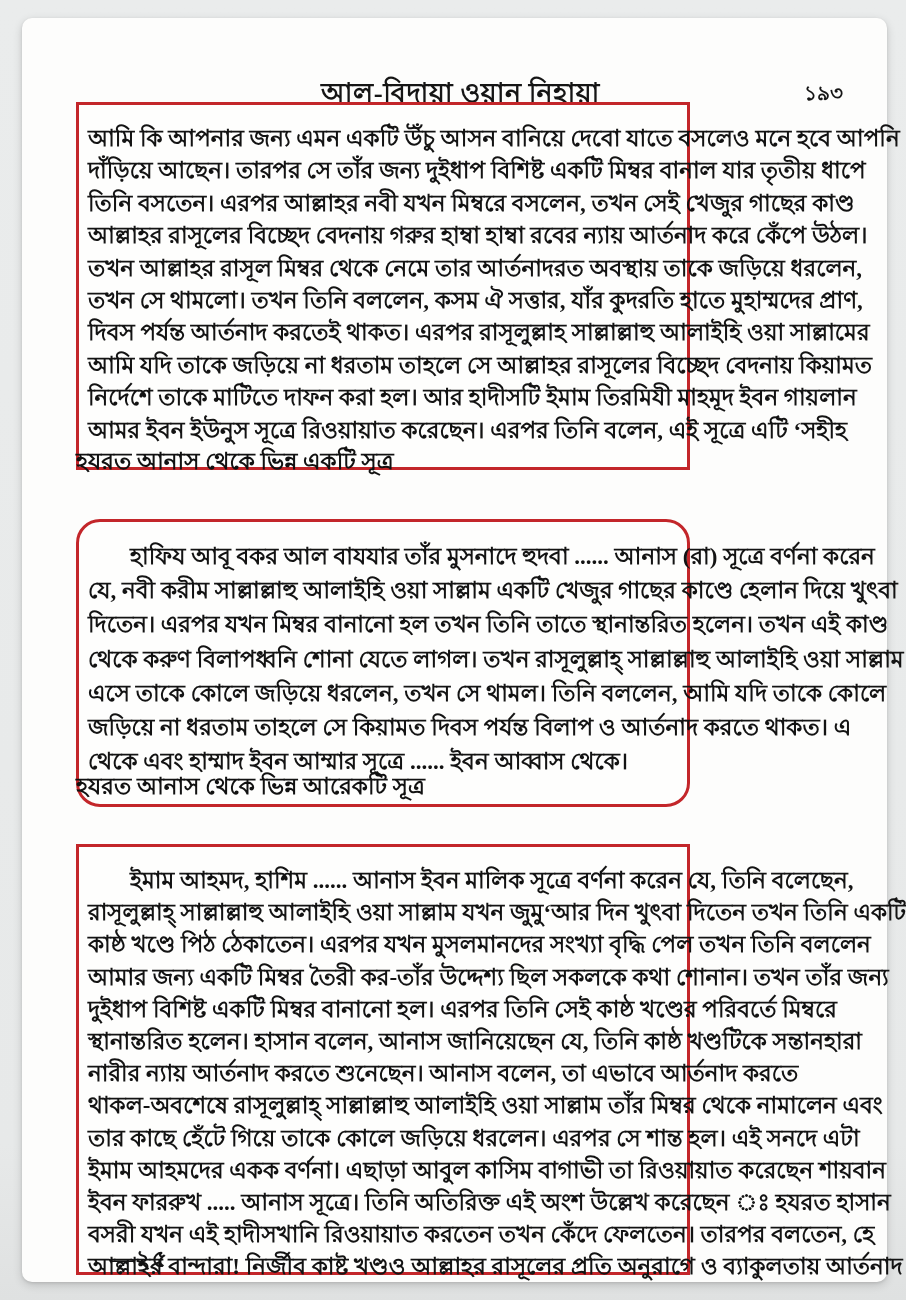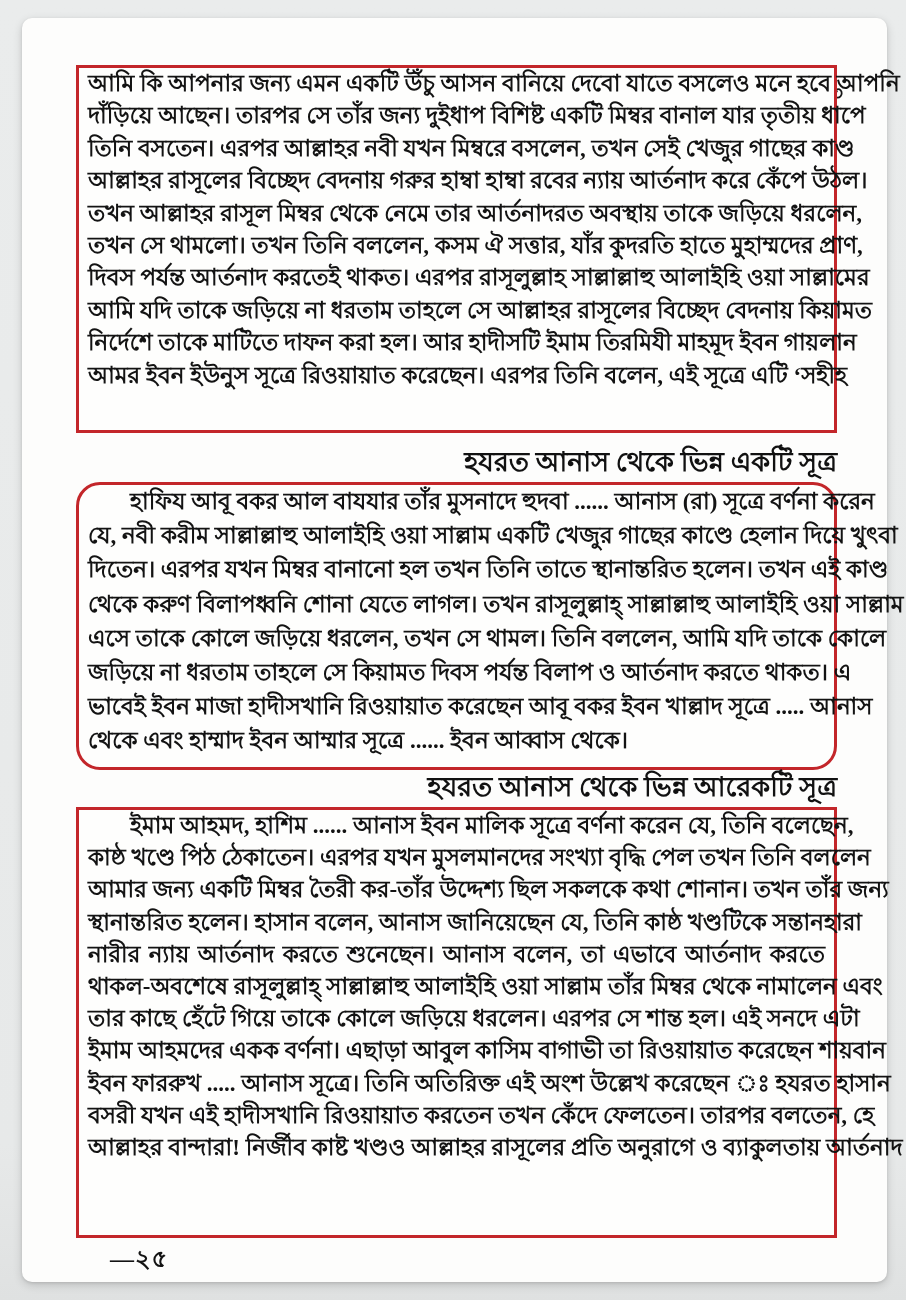--- a/index.html
+++ b/index.html
@@ -18,37 +18,37 @@
     position:absolute;left:54px;top:8px;width:769px;height:38px;
     color:#151515;font-size:27px;font-weight:bold;line-height:38px;margin-top:48px;
   }
   .header .title{
     position:absolute;left:0;right:0;text-align:center;letter-spacing:.5px;
   }
   .header .pagenum{
     position:absolute;right:2px;top:0;font-size:20px;
   }
   .redbox{
-    position:absolute;left:54px;width:761px;
+    position:absolute;left:54px;width:614px;
     border:3px solid #c3262a;background:#fefefd;
-    padding:0 9px 0 9px;box-sizing:border-box;
-    color:#131313;font-size:23px;font-weight:600;
+    padding:18px 9px 0 9px;box-sizing:border-box;
+    color:#131313;font-size:23px;font-weight:600;margin-top:37px;
   }
   #box1{top:47px;height:368px;--lh:32.4px;}
   #box2{top:464px;height:288px;border-radius:24px;--lh:34.2px;}
   #box3{top:789px;height:431px;--lh:32.2px;}
   .line{
     line-height:var(--lh);white-space:nowrap;
     text-align:justify;text-align-last:justify;
   }
   .line.indent{padding-left:42px;}
   .line.last{text-align-last:left;}
   .heading{
-    position:absolute;left:54px;width:761px;text-align:right;
-    color:#111;font-size:27px;font-weight:bold;
+    position:absolute;left:54px;width:761px;text-align:left;
+    color:#111;font-size:23px;font-weight:bold;
   }
   #heading1{top:425px;height:38px;line-height:38px;}
   #heading2{top:750px;height:38px;line-height:38px;}
   .footer{
     position:absolute;left:56px;top:1222px;
     color:#131313;font-size:24px;font-weight:bold;letter-spacing:1px;margin-left:32px;
   }
 </style>
 </head>
 <body>
@@ -75,30 +75,31 @@
 
   <div class="heading" id="heading1">হযরত আনাস থেকে ভিন্ন একটি সূত্র</div>
 
   <div class="redbox" id="box2">
       <div class="line indent">হাফিয আবূ বকর আল বাযযার তাঁর মুসনাদে হুদবা ...... আনাস (রা) সূত্রে বর্ণনা করেন</div>
       <div class="line">যে, নবী করীম সাল্লাল্লাহু আলাইহি ওয়া সাল্লাম একটি খেজুর গাছের কাণ্ডে হেলান দিয়ে খুৎবা</div>
       <div class="line">দিতেন। এরপর যখন মিম্বর বানানো হল তখন তিনি তাতে স্থানান্তরিত হলেন। তখন এই কাণ্ড</div>
       <div class="line">থেকে করুণ বিলাপধ্বনি শোনা যেতে লাগল। তখন রাসূলুল্লাহ্ সাল্লাল্লাহু আলাইহি ওয়া সাল্লাম</div>
       <div class="line">এসে তাকে কোলে জড়িয়ে ধরলেন, তখন সে থামল। তিনি বললেন, আমি যদি তাকে কোলে</div>
       <div class="line">জড়িয়ে না ধরতাম তাহলে সে কিয়ামত দিবস পর্যন্ত বিলাপ ও আর্তনাদ করতে থাকত। এ</div>
-      <div class="line">ভাবেই ইবন মাজা হাদীসখানি রিওয়ায়াত করেছেন আবূ বকর ইবন খাল্লাদ সূত্রে ..... আনাস</div>
       <div class="line last">থেকে এবং হাম্মাদ ইবন আম্মার সূত্রে ...... ইবন আব্বাস থেকে।</div>
     </div>
 
   <div class="heading" id="heading2">হযরত আনাস থেকে ভিন্ন আরেকটি সূত্র</div>
 
   <div class="redbox" id="box3">
       <div class="line indent">ইমাম আহমদ, হাশিম ...... আনাস ইবন মালিক সূত্রে বর্ণনা করেন যে, তিনি বলেছেন,</div>
+      <div class="line">রাসূলুল্লাহ্ সাল্লাল্লাহু আলাইহি ওয়া সাল্লাম যখন জুমু‘আর দিন খুৎবা দিতেন তখন তিনি একটি</div>
       <div class="line">কাষ্ঠ খণ্ডে পিঠ ঠেকাতেন। এরপর যখন মুসলমানদের সংখ্যা বৃদ্ধি পেল তখন তিনি বললেন</div>
       <div class="line">আমার জন্য একটি মিম্বর তৈরী কর-তাঁর উদ্দেশ্য ছিল সকলকে কথা শোনান। তখন তাঁর জন্য</div>
+      <div class="line">দুইধাপ বিশিষ্ট একটি মিম্বর বানানো হল। এরপর তিনি সেই কাষ্ঠ খণ্ডের পরিবর্তে মিম্বরে</div>
       <div class="line">স্থানান্তরিত হলেন। হাসান বলেন, আনাস জানিয়েছেন যে, তিনি কাষ্ঠ খণ্ডটিকে সন্তানহারা</div>
       <div class="line">নারীর ন্যায় আর্তনাদ করতে শুনেছেন। আনাস বলেন, তা এভাবে আর্তনাদ করতে</div>
       <div class="line">থাকল-অবশেষে রাসূলুল্লাহ্ সাল্লাল্লাহু আলাইহি ওয়া সাল্লাম তাঁর মিম্বর থেকে নামালেন এবং</div>
       <div class="line">তার কাছে হেঁটে গিয়ে তাকে কোলে জড়িয়ে ধরলেন। এরপর সে শান্ত হল। এই সনদে এটা</div>
       <div class="line">ইমাম আহমদের একক বর্ণনা। এছাড়া আবুল কাসিম বাগাভী তা রিওয়ায়াত করেছেন শায়বান</div>
       <div class="line">ইবন ফাররুখ ..... আনাস সূত্রে। তিনি অতিরিক্ত এই অংশ উল্লেখ করেছেন ঃ হযরত হাসান</div>
       <div class="line">বসরী যখন এই হাদীসখানি রিওয়ায়াত করতেন তখন কেঁদে ফেলতেন। তারপর বলতেন, হে</div>
       <div class="line last">আল্লাহর বান্দারা! নির্জীব কাষ্ট খণ্ডও আল্লাহর রাসূলের প্রতি অনুরাগে ও ব্যাকুলতায় আর্তনাদ</div>
     </div>
 

